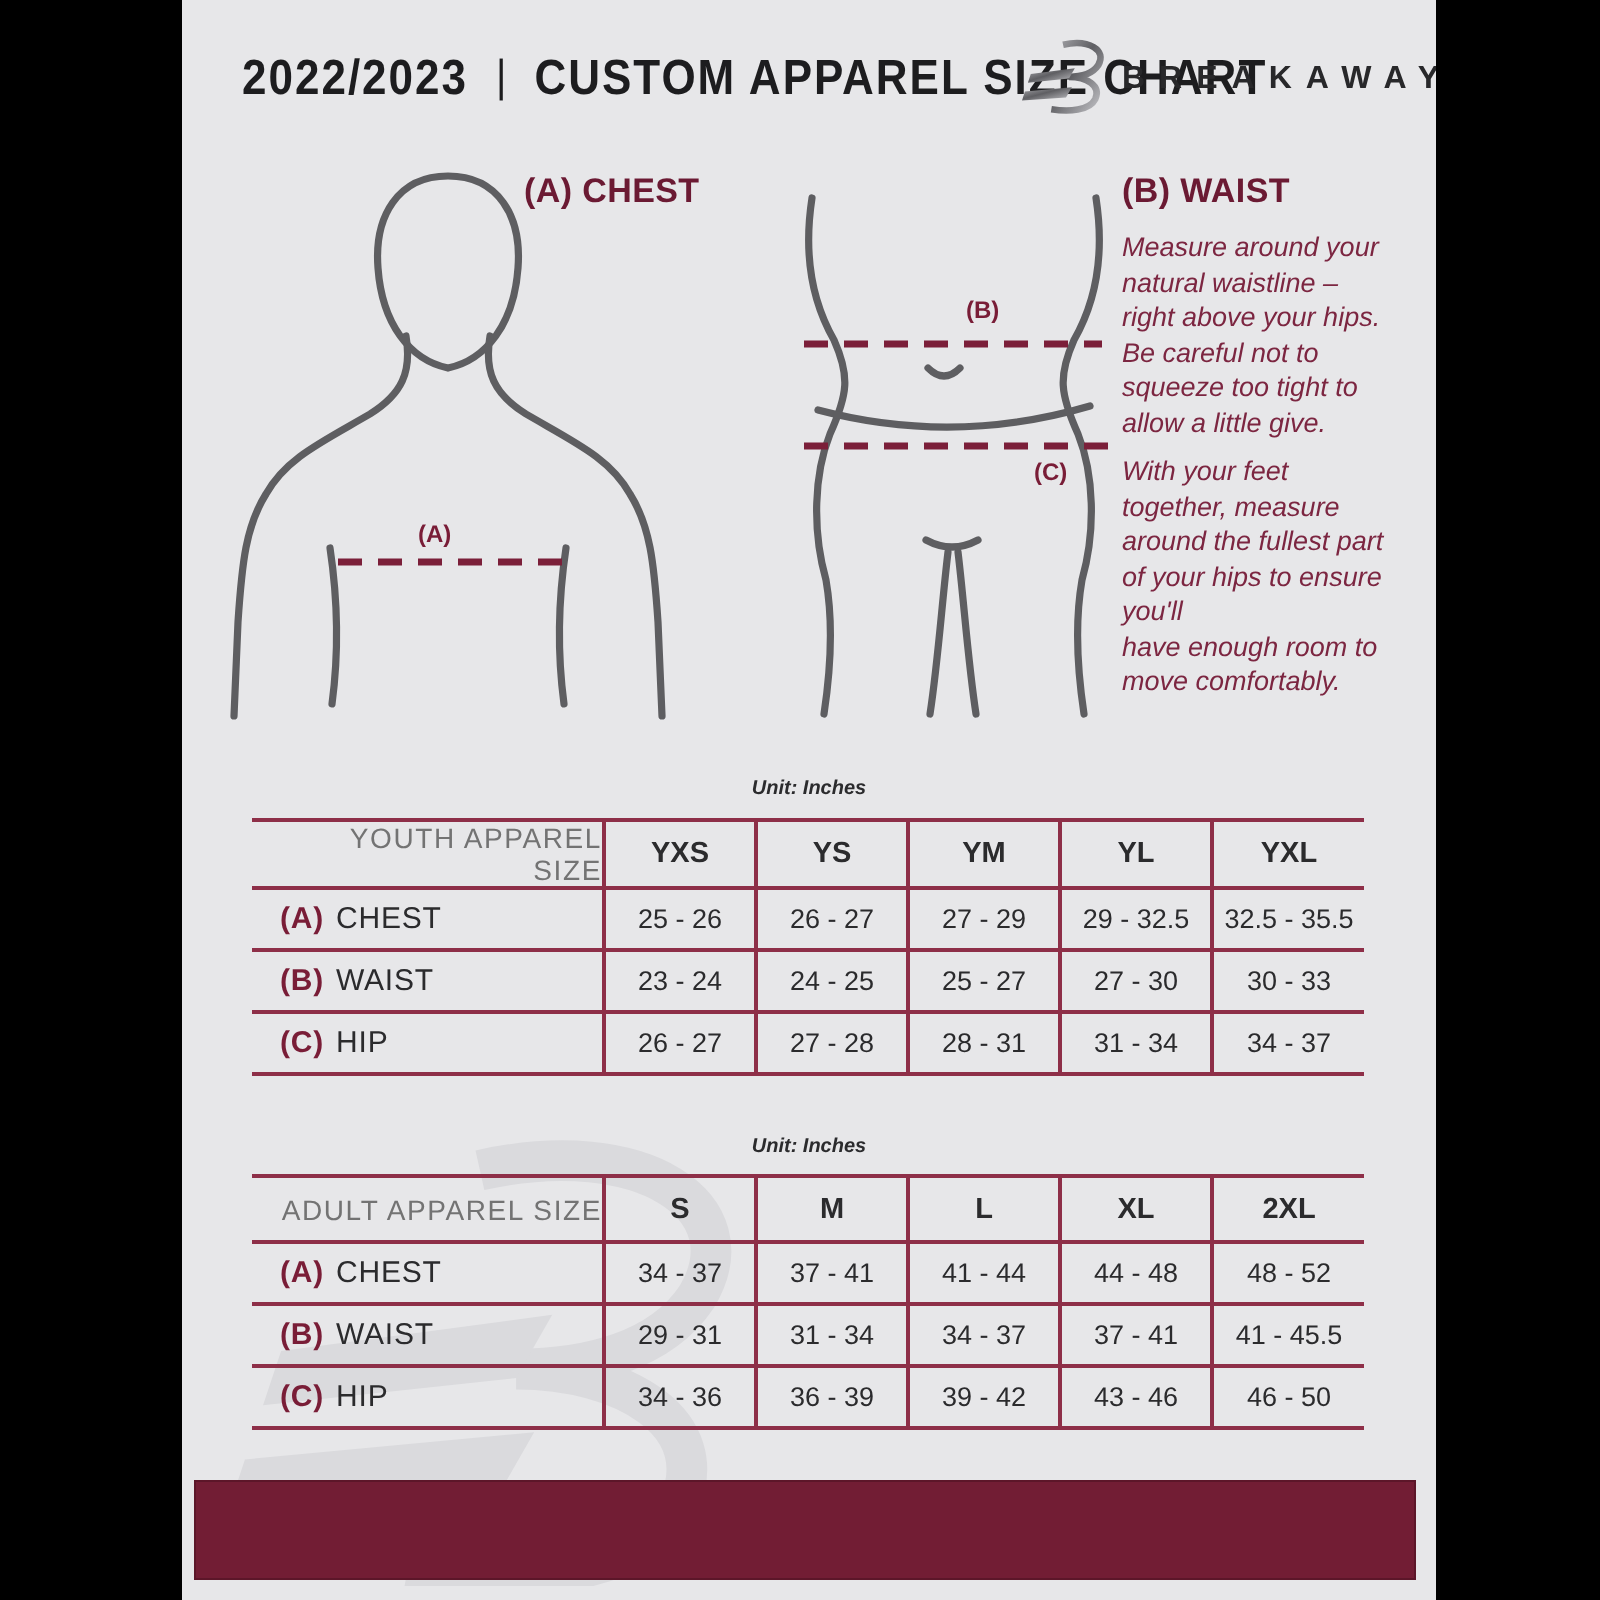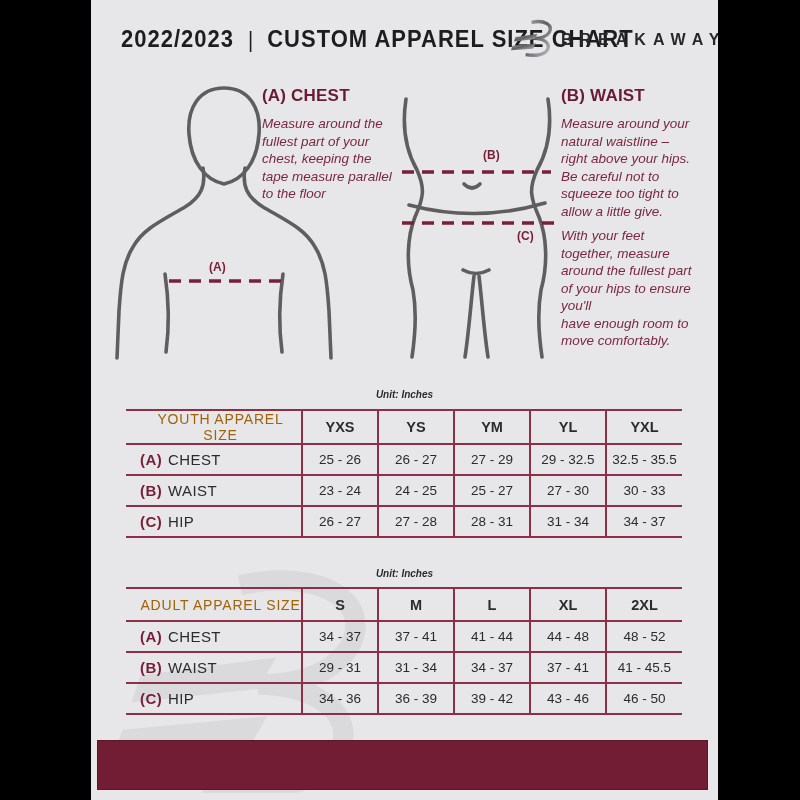--- a/index.html
+++ b/index.html
@@ -33,22 +33,22 @@
   .sec-unit  { position:absolute; left:0; width:627px; text-align:center;
                font-size:10px; font-style:italic; font-weight:600; color:#2b2b2d; }
   table.size { position:absolute; left:35px; width:556px; border-collapse:collapse;
                table-layout:fixed; z-index:2; }
   table.size col.c0 { width:176px; }
   table.size col.cv { width:76px; }
   table.size th, table.size td { border:2px solid #8e2f48; background:transparent; }
   table.size th:first-child, table.size td:first-child { border-left:none; }
   table.size th:last-child,  table.size td:last-child  { border-right:none; }
   table.size th { height:33px; font-weight:700; font-size:14.5px; color:#2b2b2d; text-align:center; }
-  table.size th.sizelab { font-weight:400; font-size:14px; letter-spacing:0.8px; color:#a16207;
-                          text-align:center; padding-left:14px; }
+  table.size th.sizelab { font-weight:400; font-size:14px; letter-spacing:0.8px; color:#737373;
+                          text-align:right; padding-left:14px; }
   table.size td { height:31px; font-size:13.5px; color:#2b2b2d; text-align:center; }
   table.size td.rowlab { text-align:left; padding-left:14px; font-size:15px; letter-spacing:0.4px; }
   table.size td.rowlab .key { font-weight:800; color:#791d37; margin-right:6px; }
 
   
   #watermark { position:absolute; left:18px; top:558px; z-index:1; }
   #footer-bar { position:absolute; left:6px; top:740px; width:611px; height:50px;
                 background:#721d34; border:1px solid #5c1629; z-index:3; }
   .z2 { z-index:2; }
 </style>
@@ -96,25 +96,20 @@
           <path d="M54 194 C57 214 59 242 55 272"></path>
           <path d="M172 194 C169 214 167 242 171 272"></path>
         </g>
         <line x1="58" y1="201" x2="176" y2="201" stroke="#7b1f39" stroke-width="3.6" stroke-dasharray="12 8"></line>
       </svg>
       <span class="marker" style="left:98px; top:180px;">(A)</span>
     </div>
 
     <div class="guide-block z2" style="left:171px; top:86px; width:150px;">
       <div class="guide-h">(A) CHEST</div>
-      <div class="guide-p">Measure around the
-fullest part of your
-chest, keeping the
-tape measure parallel
-to the floor</div>
     </div>
 
     <div class="fig z2" style="left:300px; top:85px; width:175px; height:275px;">
       <svg width="175" height="275" viewBox="0 0 175 275">
         <g fill="none" stroke="#5e5e61" stroke-width="3.6" stroke-linecap="round">
           <path d="M15 14 C11 40 14 64 26 85 C34 103 33 112 24 132 C16 152 15 180 22 205 C26 228 24 252 21 272"></path>
           <path d="M157 14 C161 40 158 64 146 85 C138 103 139 112 148 132 C156 152 157 180 150 205 C146 228 148 252 151 272"></path>
           <path d="M73 99 Q 81 107 89 99"></path>
           <path d="M18 120 Q 86 138 154 118"></path>
           <path d="M72 185 Q 85 192 98 185"></path>

